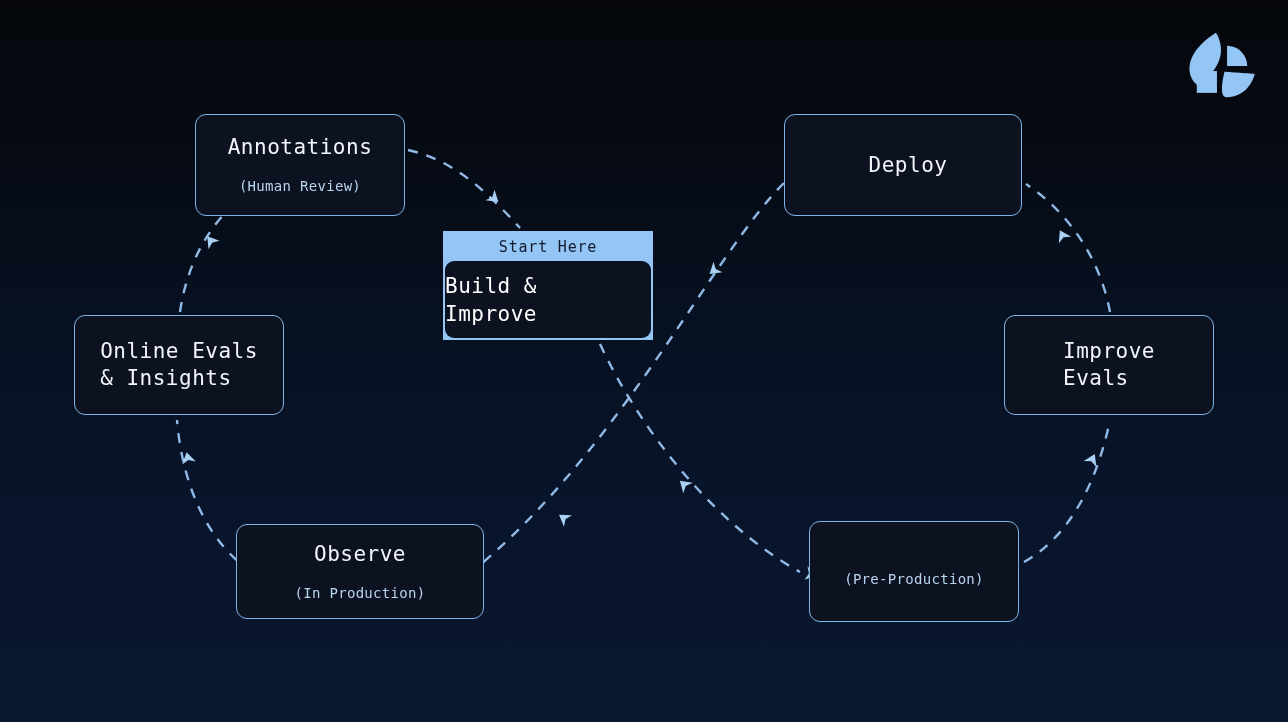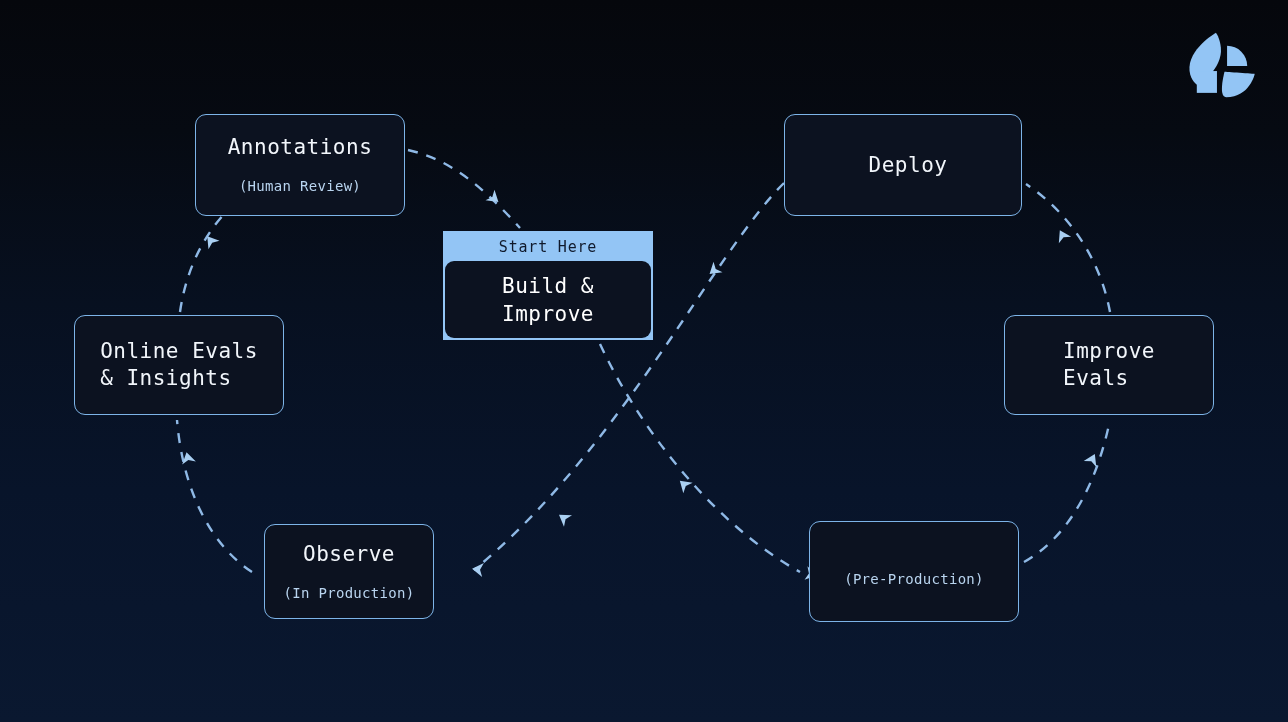--- a/index.html
+++ b/index.html
@@ -50,21 +50,21 @@
     line-height:19px;
     letter-spacing:0.3px;
     color:#b9d4ef;
     margin-top:16px;
     white-space:pre-line;
   }
 
   
   #node-annotations   { left:195px;  top:114px; width:210px; height:102px; }
   #node-online-evals  { left:74px;   top:315px; width:210px; height:100px; }
-  #node-observe       { left:264px;  top:524px; width:170px; height:95px;  }
+  #node-observe       { left:236px;  top:524px; width:248px; height:95px;  }
   #node-deploy        { left:784px;  top:114px; width:238px; height:102px;padding-left:10px; }
   #node-offline-evals { left:1004px; top:315px; width:210px; height:100px; }
   #node-observe-debug { left:809px;  top:521px; width:210px; height:101px; }
 
   
   #node-build {
     position:absolute;
     left:443px; top:231px;
     width:210px; height:109px;
     background:#93c5f5;
@@ -83,21 +83,21 @@
     letter-spacing:0.8px;
     color:#101a2c;
     background:#93c5f5;
   }
   #node-build .body {
     flex:1;
     background:#0c1220;
     border-radius:9px;
     display:flex;
     align-items:center;
-    justify-content:center;
+    justify-content:flex-start;
     text-align:center;
     margin:0 1px 1px 1px;
   }
   #node-build .body .title {
     font-size:21px;
     line-height:28px;
     color:#ffffff;
     white-space:pre-line;
     letter-spacing:0.5px;
   }

